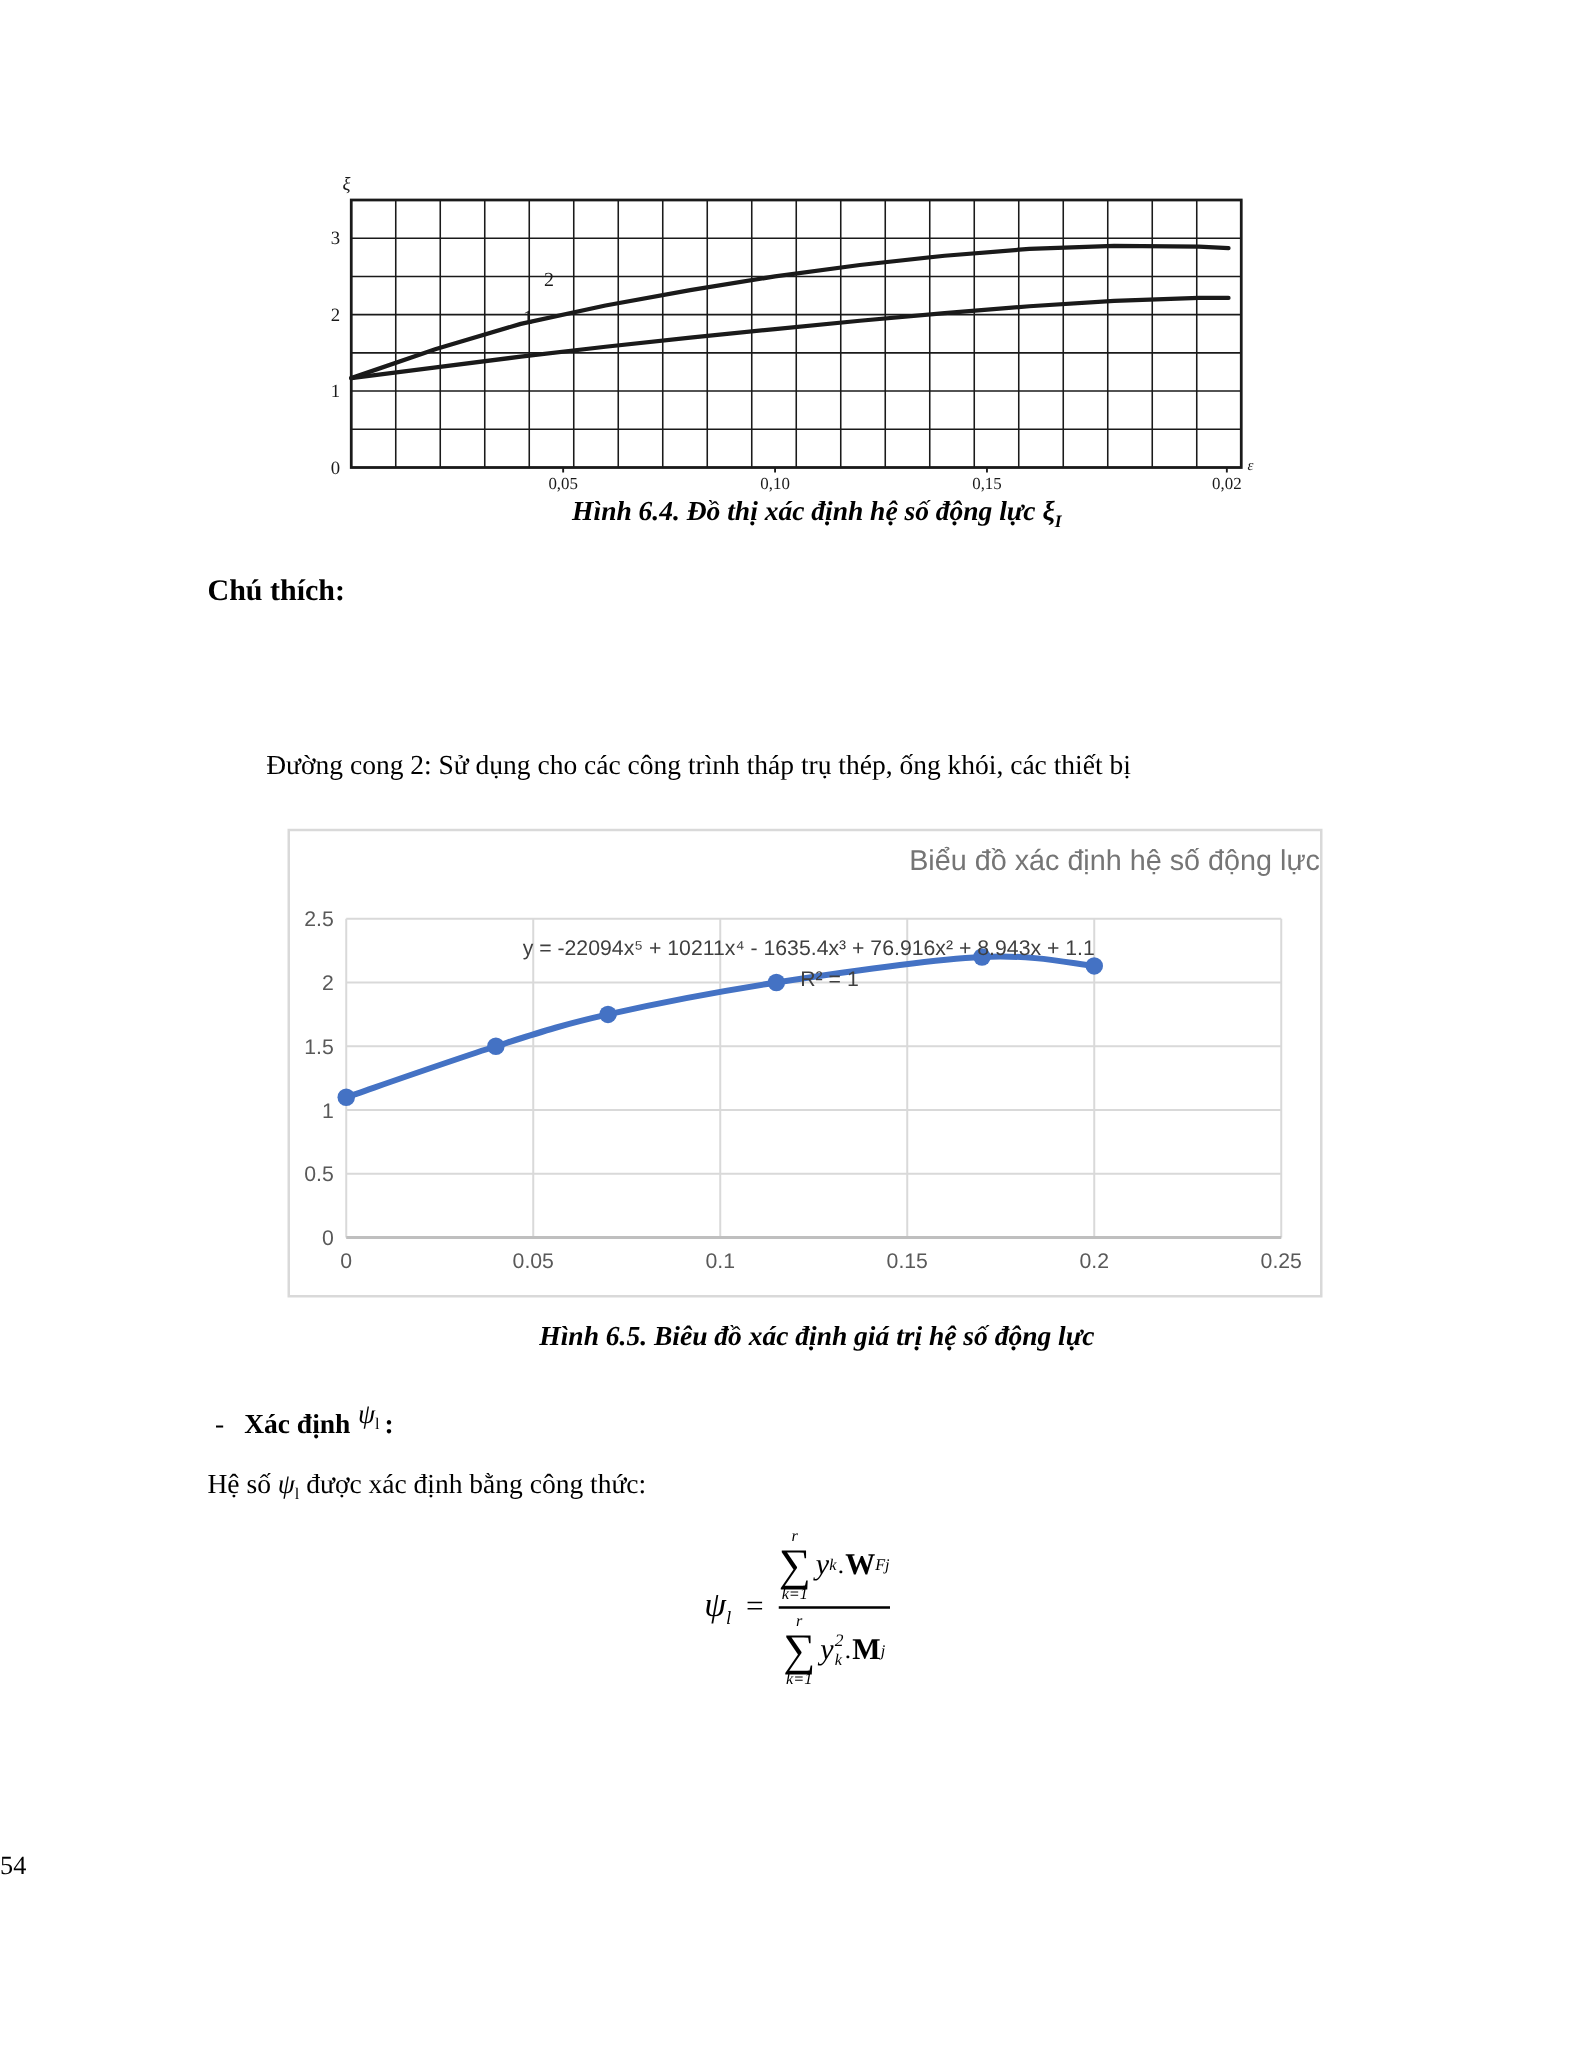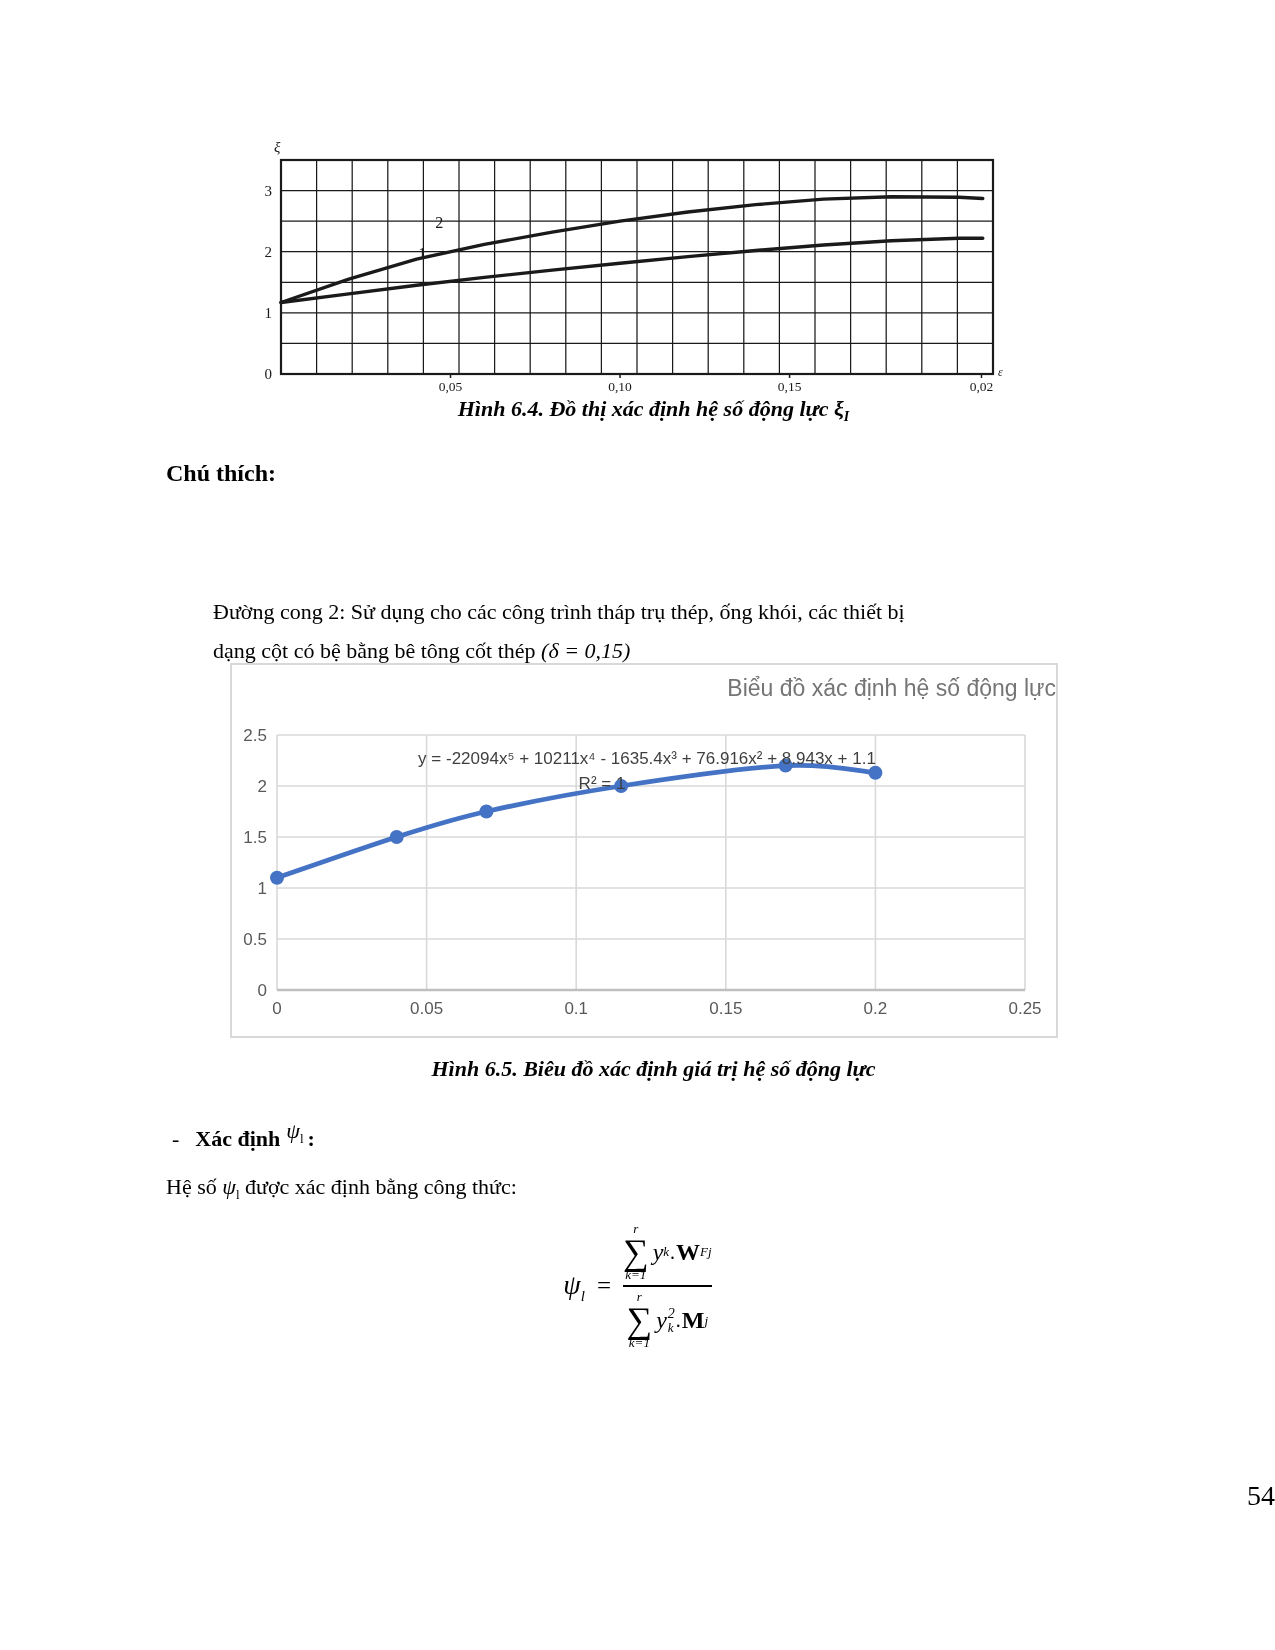--- a/index.html
+++ b/index.html
@@ -26,21 +26,21 @@
 
   
   .fig65-wrap{position:absolute;left:230px;top:663px;width:828px;height:375px;
               border:2px solid #d9d9d9;background:#fff;box-sizing:border-box;}
   .fig65-title{position:absolute;left:0;top:10px;width:100%;text-align:right;
                font-family:"Liberation Sans",sans-serif;font-size:23px;color:#757575;}
   .fig65-svg{position:absolute;left:0;top:0;}
   .fig65-svg text{font-family:"Liberation Sans",sans-serif;fill:#595959;}
   .fig65-eq{position:absolute;left:130px;top:84px;width:570px;text-align:center;
             font-family:"Liberation Sans",sans-serif;font-size:17px;color:#3f3f3f;white-space:nowrap;}
-  .fig65-r2{position:absolute;left:285px;top:109px;width:170px;text-align:center;
+  .fig65-r2{position:absolute;left:285px;top:109px;width:170px;text-align:right;
             font-family:"Liberation Sans",sans-serif;font-size:17px;color:#3f3f3f;}
 
   
   .bullet-line{position:absolute;left:172px;top:1126px;font-size:22px;}
   .bullet-line .bold{font-weight:bold;}
   .bullet-line .dash{margin-right:16px;}
   .raised-psi{position:relative;top:-8px;font-size:20px;margin:0 4px 0 6px;}
   .raised-psi i{font-size:22px;}
   .raised-psi sub{font-size:13px;}
   .body-line{position:absolute;left:166px;top:1174px;font-size:22px;}
@@ -56,21 +56,21 @@
   .sumterm{display:flex;align-items:center;}
   .sum{display:inline-flex;flex-direction:column;align-items:center;line-height:1;margin-right:4px;}
   .sigma{font-size:36px;line-height:.85;font-style:normal;}
   .lim{font-size:13px;font-style:italic;line-height:1.15;}
   .terms{font-size:24px;font-style:italic;display:flex;align-items:center;}
   .terms .rm{font-style:normal;font-weight:bold;}
   .terms sub{font-size:13px;}
   .terms .dot{font-size:20px;margin:0 1px;font-style:normal;}
   .ss{display:inline-flex;flex-direction:column;align-items:flex-start;line-height:1;
       font-size:14px;margin-left:1px;}
-  .pagenum{position:absolute;left:0;top:1480px;width:100%;text-align:right;font-size:28px;}
+  .pagenum{position:absolute;left:0;top:1480px;width:100%;text-align:left;font-size:21px;}
 </style>
 </head>
 <body>
 
 <div id="page">
 
   <div class="fig64-wrap">
     <svg width="756" height="262">
         <line x1="23" y1="28" x2="23" y2="242" stroke="#1a1a1a" stroke-width="1.25"></line>
         <line x1="58.6" y1="28" x2="58.6" y2="242" stroke="#1a1a1a" stroke-width="1.25"></line>
@@ -125,21 +125,20 @@
 
   <div class="caption" id="caption64">
     <span>Hình 6.4.</span><span> Đồ thị xác định hệ số động lực </span><span class="math"><span>ξ</span><sub>I</sub></span>
   </div>
 
   <div class="notes-heading">Chú thích:</div>
 
 
   <div class="note-item" id="note2">
     <div class="note-line"><span>Đường cong 2: Sử dụng cho các công trình tháp trụ thép, ống khói, các thiết bị</span></div>
-    <div class="note-line"><span>dạng cột có bệ bằng bê tông cốt thép </span><span class="math">(δ = 0,15)</span></div>
   </div>
 
   <div class="fig65-wrap">
     <svg class="fig65-svg" width="824" height="371">
         <line x1="45" y1="70" x2="45" y2="325" stroke="#d9d9d9" stroke-width="1.6"></line>
         <line x1="194.6" y1="70" x2="194.6" y2="325" stroke="#d9d9d9" stroke-width="1.6"></line>
         <line x1="344.2" y1="70" x2="344.2" y2="325" stroke="#d9d9d9" stroke-width="1.6"></line>
         <line x1="493.8" y1="70" x2="493.8" y2="325" stroke="#d9d9d9" stroke-width="1.6"></line>
         <line x1="643.4" y1="70" x2="643.4" y2="325" stroke="#d9d9d9" stroke-width="1.6"></line>
         <line x1="793" y1="70" x2="793" y2="325" stroke="#d9d9d9" stroke-width="1.6"></line>

